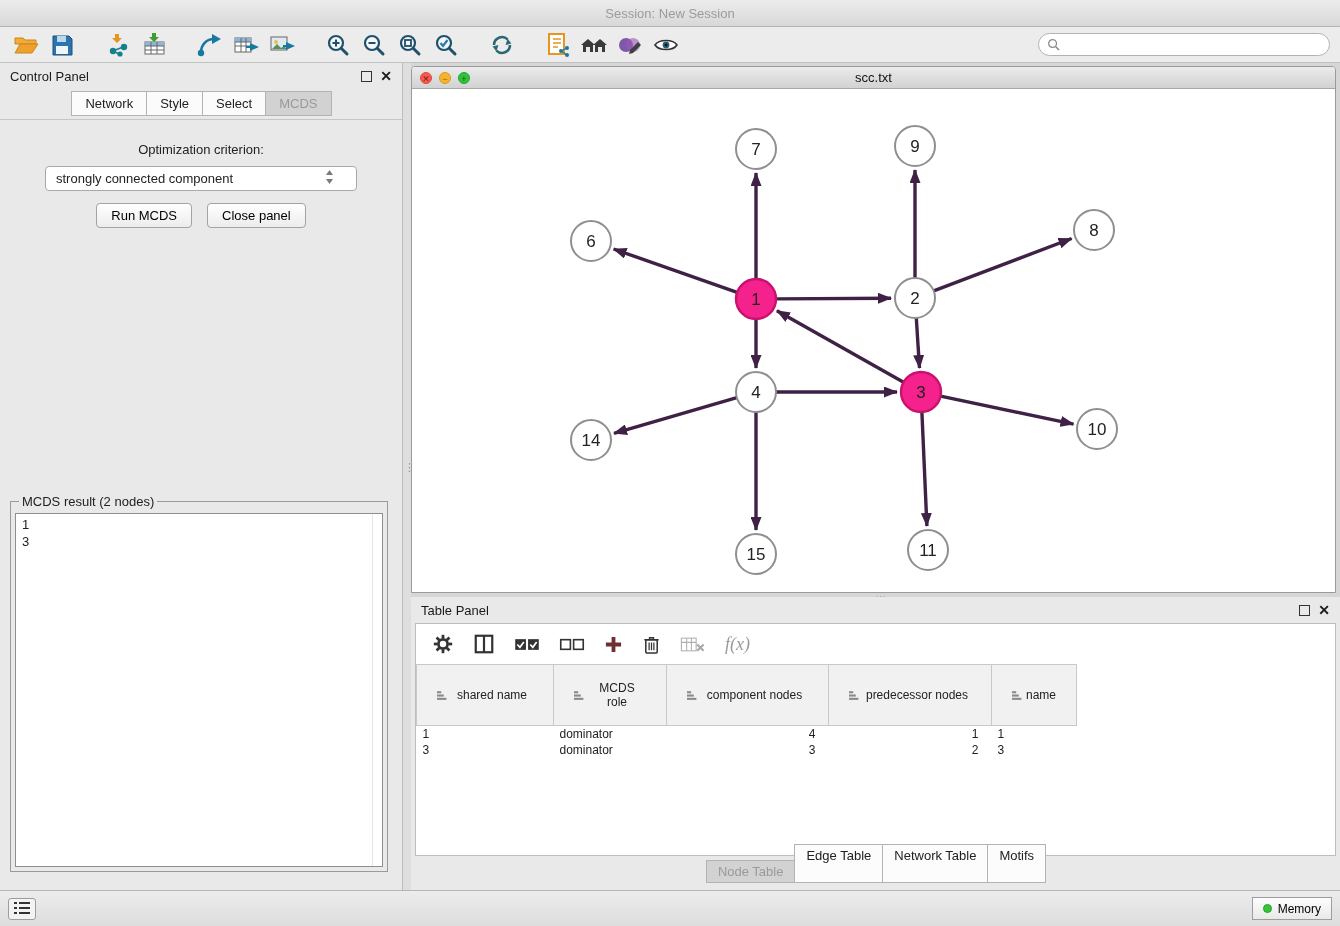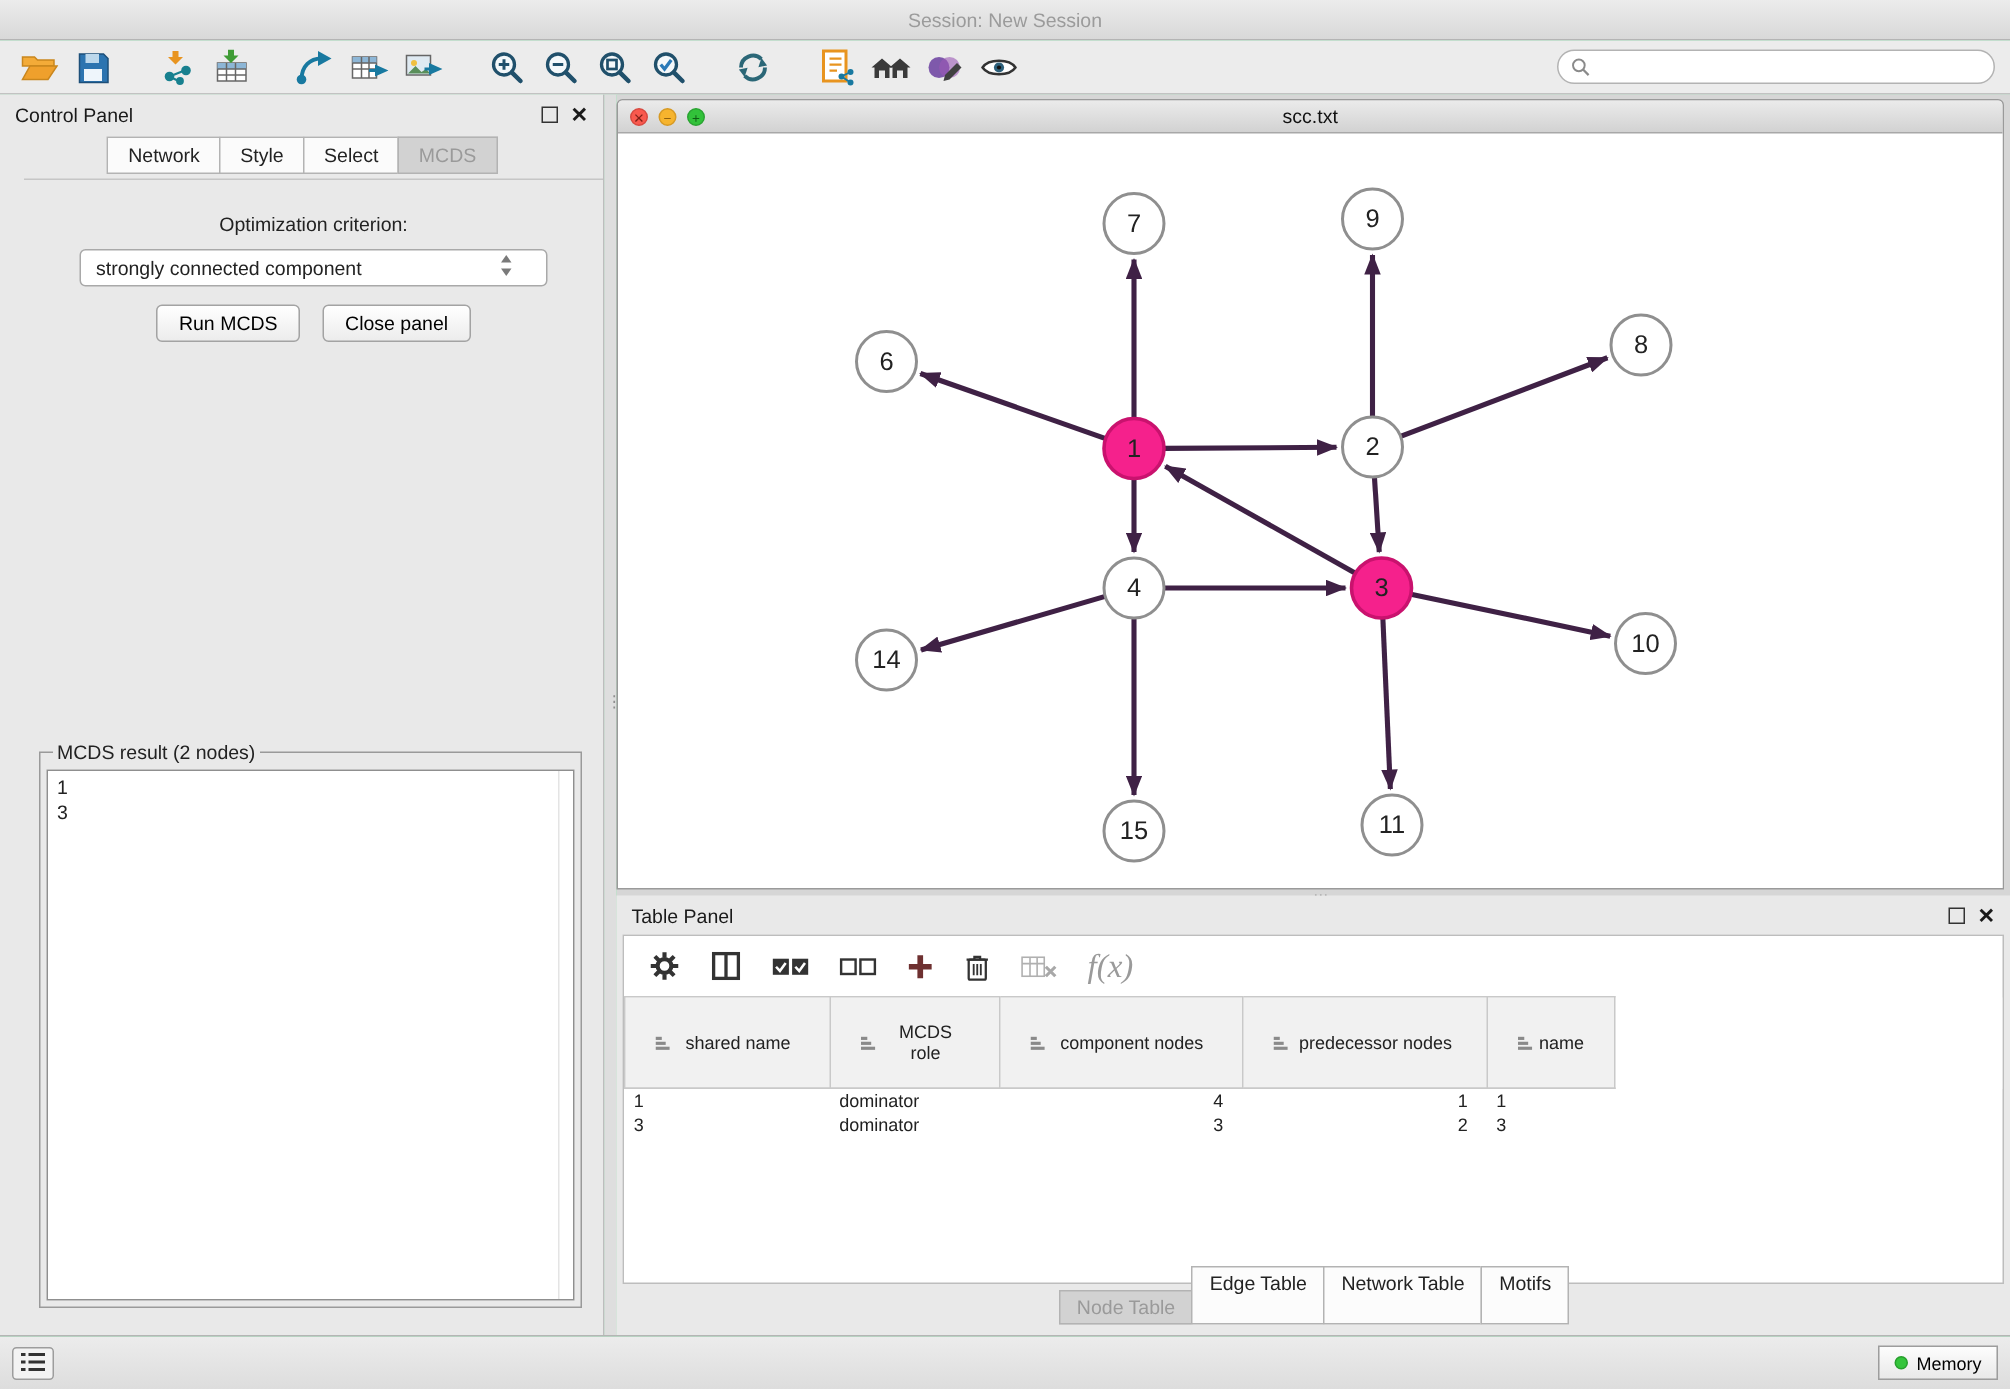--- a/index.html
+++ b/index.html
@@ -1,18 +1,18 @@
 <!DOCTYPE html>
 <html><head>
 <meta charset="utf-8">
 <style>
   * { margin:0; padding:0; box-sizing:border-box; }
   html,body { width:1340px; height:926px; overflow:hidden; }
   body { font-family:"Liberation Sans", sans-serif; font-size:13px; color:#222; }
-  .app { position:relative; width:1340px; height:926px; background:#86efac; }
+  .app { position:relative; width:1340px; height:926px; background:#c4b5fd; }
 
   
   .titlebar { position:absolute; top:0; left:0; right:0; height:27px;
     background:linear-gradient(#ececec,#d8d8d8); border-bottom:1px solid #b4b4b4;
     text-align:center; line-height:27px; color:#9b9b9b; font-size:13px; }
 
   
   .toolbar { position:absolute; top:27px; left:0; right:0; height:36px;
     background:#ececec; border-bottom:1px solid #c2c2c2;
     display:flex; align-items:center; padding:0 10px; gap:4px; }
@@ -31,21 +31,21 @@
   .panel-header { height:26px; display:flex; align-items:center; padding:0 10px;
     font-size:13px; color:#1a1a1a; }
   .panel-header .hdr-btns { margin-left:auto; display:flex; gap:8px; align-items:center; }
   .float-glyph { width:11px; height:11px; border:1.6px solid #333; display:inline-block; }
   .close-glyph { font-size:14px; font-weight:bold; color:#1a1a1a; line-height:11px; }
   .cp-tabbar { display:flex; justify-content:center; padding-top:2px; }
   .cp-tab { padding:4px 13px; font-size:13px; background:#fbfbfb; border:1px solid #b3b3b3;
     margin-right:-1px; cursor:pointer; }
   .cp-tab.active { background:#d2d2d2; color:#9a9a9a; }
   .cp-content { position:absolute; top:56px; left:0; right:0; bottom:0;
-    border-top:1px solid #c6c6c6;margin-left:16px; }
+    border-top:1px solid #c6c6c6; }
   .opt-label { text-align:center; margin-top:22px; font-size:13px; }
   .dropdown { width:312px; height:25px; margin:9px auto 0; background:#fff;
     border:1px solid #a9a9a9; border-radius:4px; display:flex; align-items:center;
     padding:0 22px 0 10px; font-size:13px; cursor:pointer; }
   .dropdown .dd-arrows { margin-left:auto; }
   .btn-row { display:flex; justify-content:center; gap:15px; margin-top:12px; }
   .btn { padding:4px 14px; font-size:13px; background:linear-gradient(#ffffff,#ececec);
     border:1px solid #a3a3a3; border-radius:4px; cursor:pointer;
     font-family:"Liberation Sans", sans-serif; }
   .result-box { position:absolute; left:10px; right:14px; bottom:18px; height:378px;
@@ -79,21 +79,21 @@
   .tl.green { background:#32c23a; border:1px solid #2aa432; color:#0f5d14; }
   .graph-svg { display:block; background:#fff; }
   .h-grip { position:absolute; left:50%; top:528px; color:#9a9a9a; font-size:10px; }
 
   
   .table-panel { position:absolute; top:534px; left:0; right:0; bottom:0; background:#e9e9e9; }
   .tp-body { position:absolute; top:26px; left:4px; right:4px; bottom:34px; background:#fff;
     border:1px solid #bdbdbd; overflow:hidden; }
   .tp-toolbar { height:40px; display:flex; align-items:center; gap:19px; padding-left:16px; }
   .tp-tool { background:none; border:none; display:flex; align-items:center; cursor:pointer; }
-  .fx { font-family:"Liberation Serif", serif; font-style:italic; font-size:22px; color:#9a9a9a; }
+  .fx { font-family:"Liberation Serif", serif; font-style:italic; font-size:18px; color:#9a9a9a; }
   table.node-table { border-collapse:collapse; width:100%; table-layout:fixed; font-size:12px; }
   table.node-table th { background:#f1f1f1; border:1px solid #c9c9c9; height:19px;
     font-weight:normal; padding:16px; }
   table.node-table th.filler { border-left:none; border-right:none; background:#fff; border-top:none; border-bottom:none; }
   .th-in { display:flex; align-items:center; padding:0 4px; }
   .th-label { flex:1; text-align:center; font-size:12px; }
   table.node-table td { height:16px; padding:0 13px 0 6px; white-space:nowrap; overflow:hidden; }
   .tp-tabs { position:absolute; bottom:7px; left:0; right:0; display:flex; justify-content:center; }
   .tp-tab { padding:3px 11px; font-size:13px; background:#fcfcfc; border:1px solid #b3b3b3;
     margin-right:-1px; cursor:pointer; }

